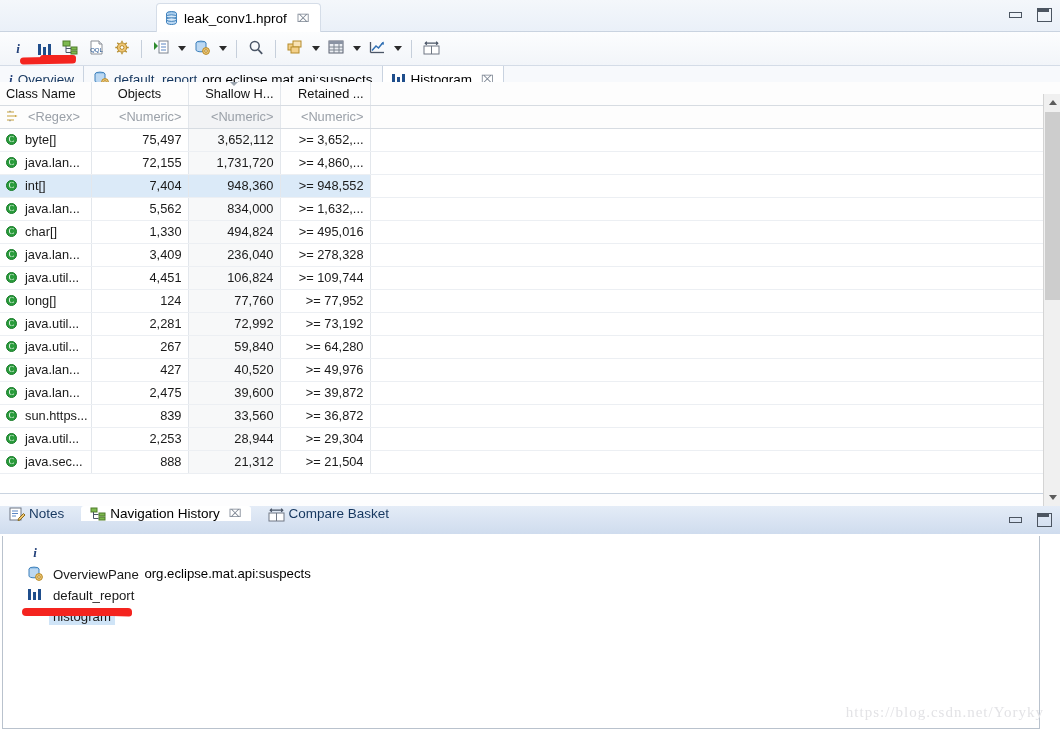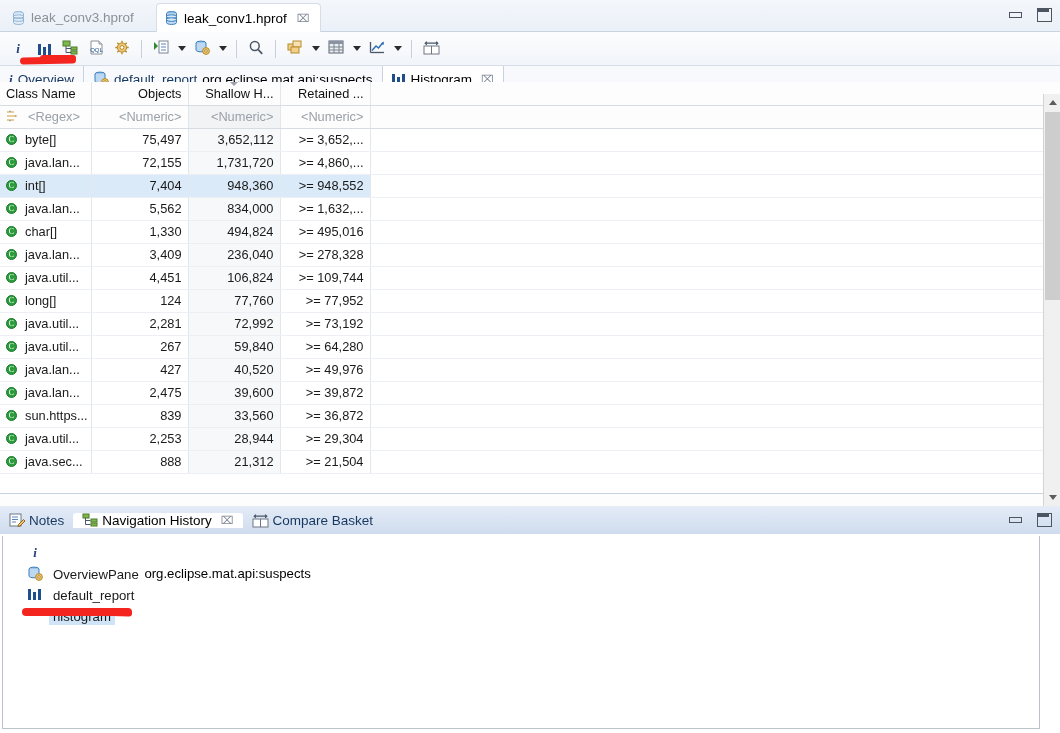--- a/index.html
+++ b/index.html
@@ -88,21 +88,21 @@
     border-right: 1px solid #e3e7ec;
     border-bottom: 1px solid #eceff3;
     white-space: nowrap; overflow: hidden;
   }
   table.hist th {
     background: #fdfdfd; font-weight: normal; color: #111;
     border-bottom: 1px solid #d7dce2;
     position: relative;
   }
   th.c0 { width: 91px; text-align: left; }
-  th.c1 { width: 97px; text-align: right; }
+  th.c1 { width: 97px; }
   th.c2 { width: 92px; text-align: right; background: #f4f5f7; }
   th.c3 { width: 90px; text-align: right; }
   th.c4 { width: 690px; border-right: none; background:#fff; }
   td.c0 { width: 91px; text-align: left; }
   td.c1 { width: 97px; text-align: right; }
   td.c2 { width: 92px; text-align: right; background: #f7f8f9; }
   td.c3 { width: 90px; text-align: right; }
   td.c4 { width: 690px; border-right: none; }
   tr.filterrow td { color: #9aa0a8; background: #fdfdfd; border-bottom: 1px solid #d7dce2; }
   tr.filterrow td.c2 { background: #f2f3f5; }
@@ -131,21 +131,21 @@
   .vs-arrow { width: 17px; height: 17px; display:flex; align-items:center; justify-content:center; background:#f0f0f0; }
   .vs-arrow.up i { width:0;height:0;border-left:4px solid transparent;border-right:4px solid transparent;border-bottom:5px solid #5c5c5c;}
   .vs-arrow.down i { width:0;height:0;border-left:4px solid transparent;border-right:4px solid transparent;border-top:5px solid #5c5c5c;}
   .vs-thumb { position: absolute; left: 1px; top: 18px; width: 15px; height: 188px; background: #cdcdcd; }
 
   
   .bottompanel { position: absolute; left: 0; top: 506px; width: 1060px; height: 227px; background:#fff; }
   .btabbar {
     position: absolute; left: 0; top: 0; width: 1060px; height: 28px;
     background: linear-gradient(to bottom, #e4ecf7 0%, #cfdcee 100%);
-    display: flex; align-items: center;
+    display: flex; align-items: flex-start; gap: 8px;
   }
   .btab { display:flex; align-items:center; gap:5px; padding: 0 9px; font-size: 13.5px; color:#16375f; white-space: nowrap; }
   .btab.active { background:#ffffff; color:#000; border-top-left-radius:3px; border-top-right-radius:3px; }
   .bwinbtns { position:absolute; right:10px; top:7px; display:flex; gap:14px; }
   .navlist {
     position: absolute; left: 2px; top: 30px; width: 1038px; height: 193px;
     background: #ffffff; border: 1px solid #b9c2cd; border-top: none;
     padding-top: 6px;
   }
   .navitem { display:flex; align-items:center; gap:6px; height:21px; padding-left: 24px; font-size: 13.2px; }
@@ -177,31 +177,20 @@
     color: #e3e3e6; letter-spacing: 1px; z-index: 5;
   }
 </style>
 </head>
 <body>
 
 <div id="app">
 
   <div class="editor-tabbar">
 
-    <div class="etab inactive">
-      <span class="ico ico-db">
-        <svg width="13" height="14" viewBox="0 0 13 14">
-            <ellipse cx="6.5" cy="2.5" rx="5" ry="2" fill="#cfe0f0" stroke="#8fb4d6"></ellipse>
-            <path d="M1.5 2.5v9c0 1.1 2.2 2 5 2s5-.9 5-2v-9" fill="#e3edf7" stroke="#8fb4d6"></path>
-            <ellipse cx="6.5" cy="5.6" rx="5" ry="1.8" fill="none" stroke="#8fb4d6"></ellipse>
-            <ellipse cx="6.5" cy="8.6" rx="5" ry="1.8" fill="none" stroke="#8fb4d6"></ellipse>
-          </svg>
-      </span>
-      <span>leak_conv3.hprof</span>
-    </div>
 
     <div class="etab active">
       <span class="ico ico-db">
         <svg width="13" height="14" viewBox="0 0 13 14">
             <ellipse cx="6.5" cy="2.5" rx="5" ry="2" fill="#9cc6ea" stroke="#3c7fba"></ellipse>
             <path d="M1.5 2.5v9c0 1.1 2.2 2 5 2s5-.9 5-2v-9" fill="#bcd8f2" stroke="#3c7fba"></path>
             <ellipse cx="6.5" cy="5.6" rx="5" ry="1.8" fill="#d8e9f8" stroke="#3c7fba"></ellipse>
             <ellipse cx="6.5" cy="8.6" rx="5" ry="1.8" fill="#d8e9f8" stroke="#3c7fba"></ellipse>
           </svg>
       </span>
@@ -706,13 +695,14 @@
           <span class="lbl">histogram</span>
         </div>
       </div>
   </div>
 
   <div class="redmark m1"></div>
   <div class="redmark m1b"></div>
   <div class="redmark m2"></div>
   <div class="redmark m2b"></div>
 
+  <div class="watermark">https://blog.csdn.net/Yoryky</div>
 </div>
 
 </body></html>

